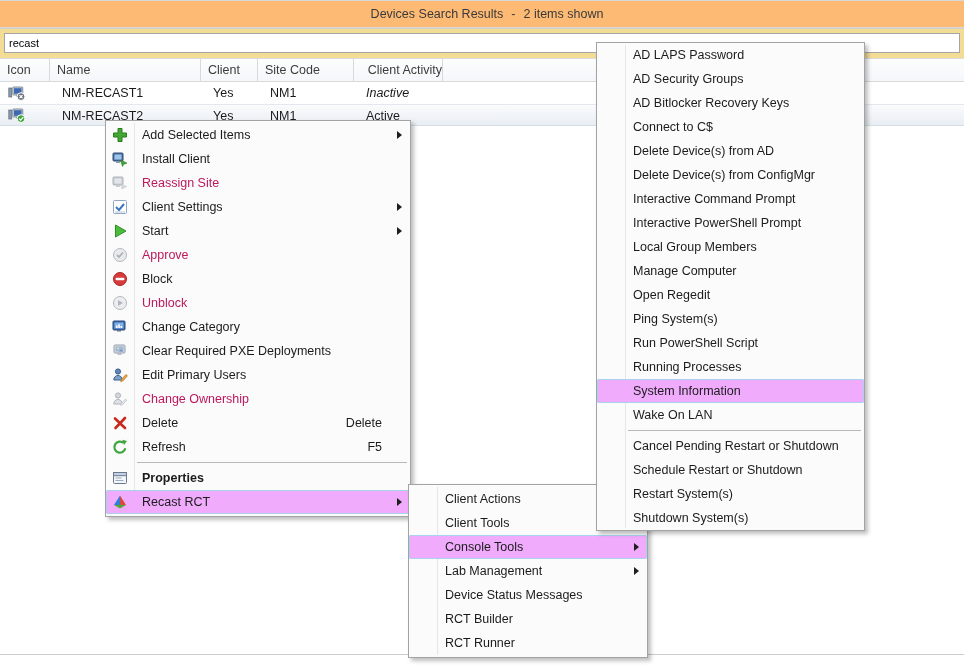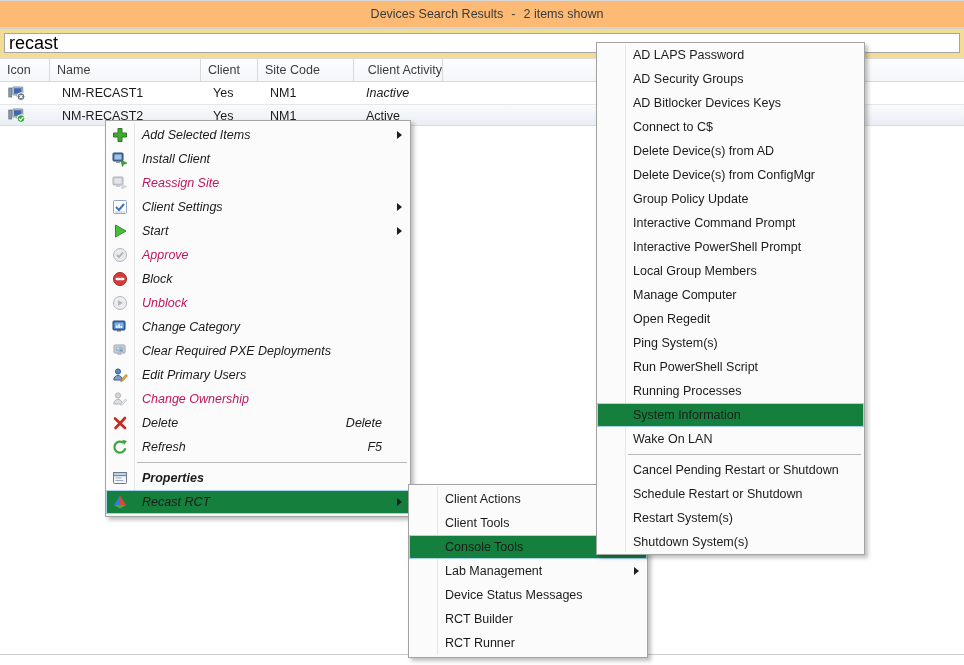--- a/index.html
+++ b/index.html
@@ -10,21 +10,21 @@
   
   .titlebar{position:absolute;left:0;top:0;width:100%;height:28px;box-sizing:border-box;
             background:#fdba74;border:1px solid #d8d8d8;border-left:none;border-right:none;
             line-height:26px;padding-left:10px;color:#3a3a3a;text-align:center;}
   .titlebar .sep{margin:0 8px;}
 
   
   .searchbar{position:absolute;left:0;top:28px;width:100%;height:30px;box-sizing:border-box;
              background:#f2dc96;border-top:1px solid #cfcfcf;padding:4px 4px 6px 4px;}
   .searchbar input{display:block;width:100%;height:20px;box-sizing:border-box;
-                   border:1px solid #a5a5a5;background:#fff;font-family:inherit;font-size:18px;
+                   border:1px solid #a5a5a5;background:#fff;font-family:inherit;font-size:11px;
                    padding:0 0 0 4px;outline:none;color:#000;}
 
   
   .grid-header{position:absolute;left:0;top:58px;width:100%;height:24px;display:flex;
                background:linear-gradient(#fdfdfd,#f4f7fa);
                border-top:1px solid #dcdcdc;border-bottom:1px solid #d9d9d9;box-sizing:border-box;}
   .hcell{box-sizing:border-box;border-right:1px solid #d9d9d9;line-height:22px;
          padding-left:7px;color:#3c3c3c;overflow:hidden;white-space:nowrap;}
   .hcell.fill{border-right:none;flex:1;}
   .trow{position:absolute;left:0;width:100%;height:22px;display:flex;background:#fff;box-sizing:border-box;}
@@ -44,21 +44,21 @@
   .menu.no-pad{padding:0;}
   .mi{position:relative;height:24px;display:flex;align-items:center;box-sizing:border-box;
       padding-left:36px;cursor:default;white-space:nowrap;}
   .mi .mic{position:absolute;left:6px;top:4px;width:16px;height:16px;}
   .mi .mic svg{width:16px;height:16px;display:block;}
   .mi .accel{position:absolute;right:28px;color:#1b1b1b;}
   .mi .arrow{position:absolute;right:8px;top:8px;width:0;height:0;
              border-left:5px solid #1e1e1e;border-top:4px solid transparent;border-bottom:4px solid transparent;}
   .mi.disabled,.mi.disabled .accel{color:#be185d;}
   .mi.bold{font-weight:bold;}
-  .mi.hl{background:#15803d;box-shadow:inset 0 0 0 1px #a8d3ee;border-radius:2px;}
+  .mi.hl{background:#f0abfc;box-shadow:inset 0 0 0 1px #a8d3ee;border-radius:2px;}
   .msep{position:relative;height:7px;}
   .msep::before{content:"";position:absolute;left:31px;right:3px;top:3px;height:1px;background:#b9b9b9;}
 </style>
 </head>
 <body>
 
 <div class="stage">
 
   <div class="titlebar">
     <span>Devices Search Results</span><span class="sep">-</span><span>2 items shown</span>
@@ -106,21 +106,21 @@
         </div>
         <div class="tcell" style="width: 151px;">NM-RECAST2</div>
         <div class="tcell" style="width: 57px;">Yes</div>
         <div class="tcell" style="width: 96px;">NM1</div>
         <div class="tcell" style="width: 89px;">Active</div>
       </div>
     </div>
 
   <div class="pane-divider"></div>
 
-  <div class="menu" id="menu1" style="left:105px;top:120px;width:306px;z-index:10;font-style:italic;">
+  <div class="menu" id="menu1" style="left:105px;top:120px;width:306px;z-index:10;">
       <div class="gutter-line"></div>
       <div class="mi">
         <span class="mic">
           <svg viewBox="0 0 16 16">
             <path d="M6 1.5h4v4.5h4.5v4H10v4.5H6V10H1.5V6H6z" fill="#43A832" stroke="#2C7A1F"></path>
           </svg>
         </span>
         <span>Add Selected Items</span>
         <span class="arrow"></span>
       </div>
@@ -312,33 +312,30 @@
 
   <div class="menu no-pad" id="menu3" style="left:596px;top:42px;width:269px;z-index:30;">
       <div class="gutter-line"></div>
       <div class="mi">
         <span>AD LAPS Password</span>
       </div>
       <div class="mi">
         <span>AD Security Groups</span>
       </div>
       <div class="mi">
-        <span>AD Bitlocker Devices Keys</span>
+        <span>AD Bitlocker Recovery Keys</span>
       </div>
       <div class="mi">
         <span>Connect to C$</span>
       </div>
       <div class="mi">
         <span>Delete Device(s) from AD</span>
       </div>
       <div class="mi">
         <span>Delete Device(s) from ConfigMgr</span>
-      </div>
-      <div class="mi">
-        <span>Group Policy Update</span>
       </div>
       <div class="mi">
         <span>Interactive Command Prompt</span>
       </div>
       <div class="mi">
         <span>Interactive PowerShell Prompt</span>
       </div>
       <div class="mi">
         <span>Local Group Members</span>
       </div>

